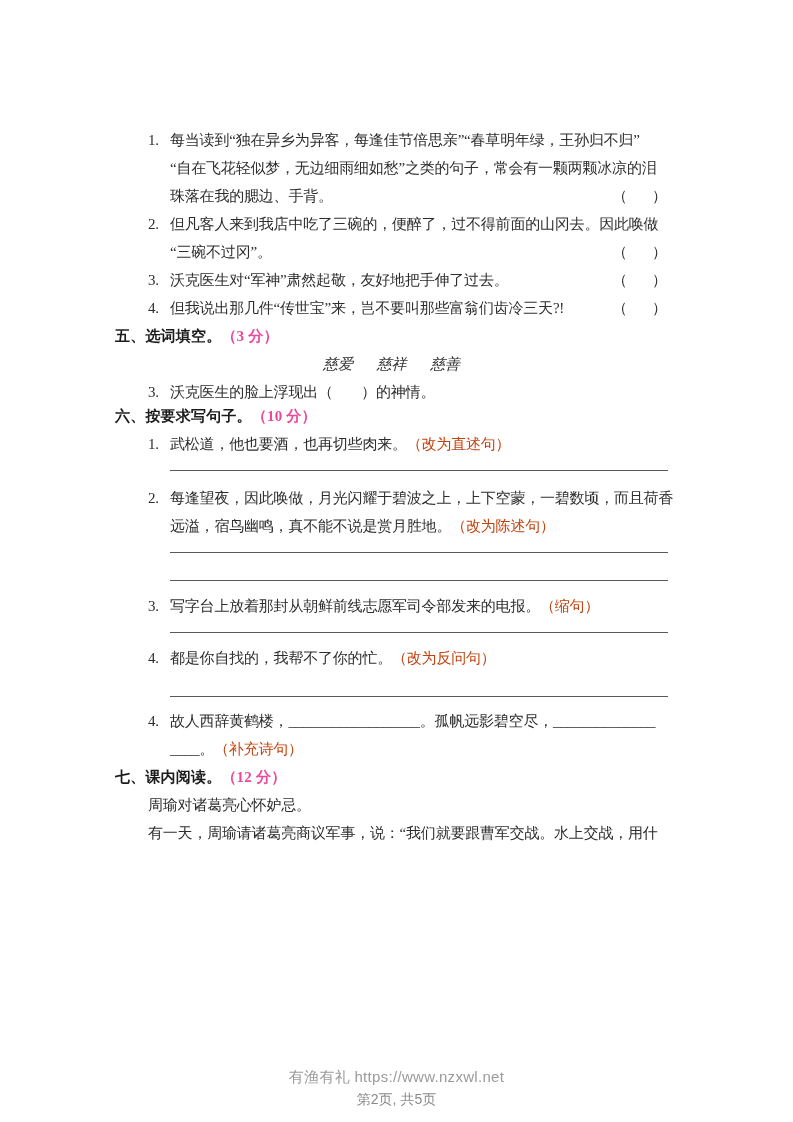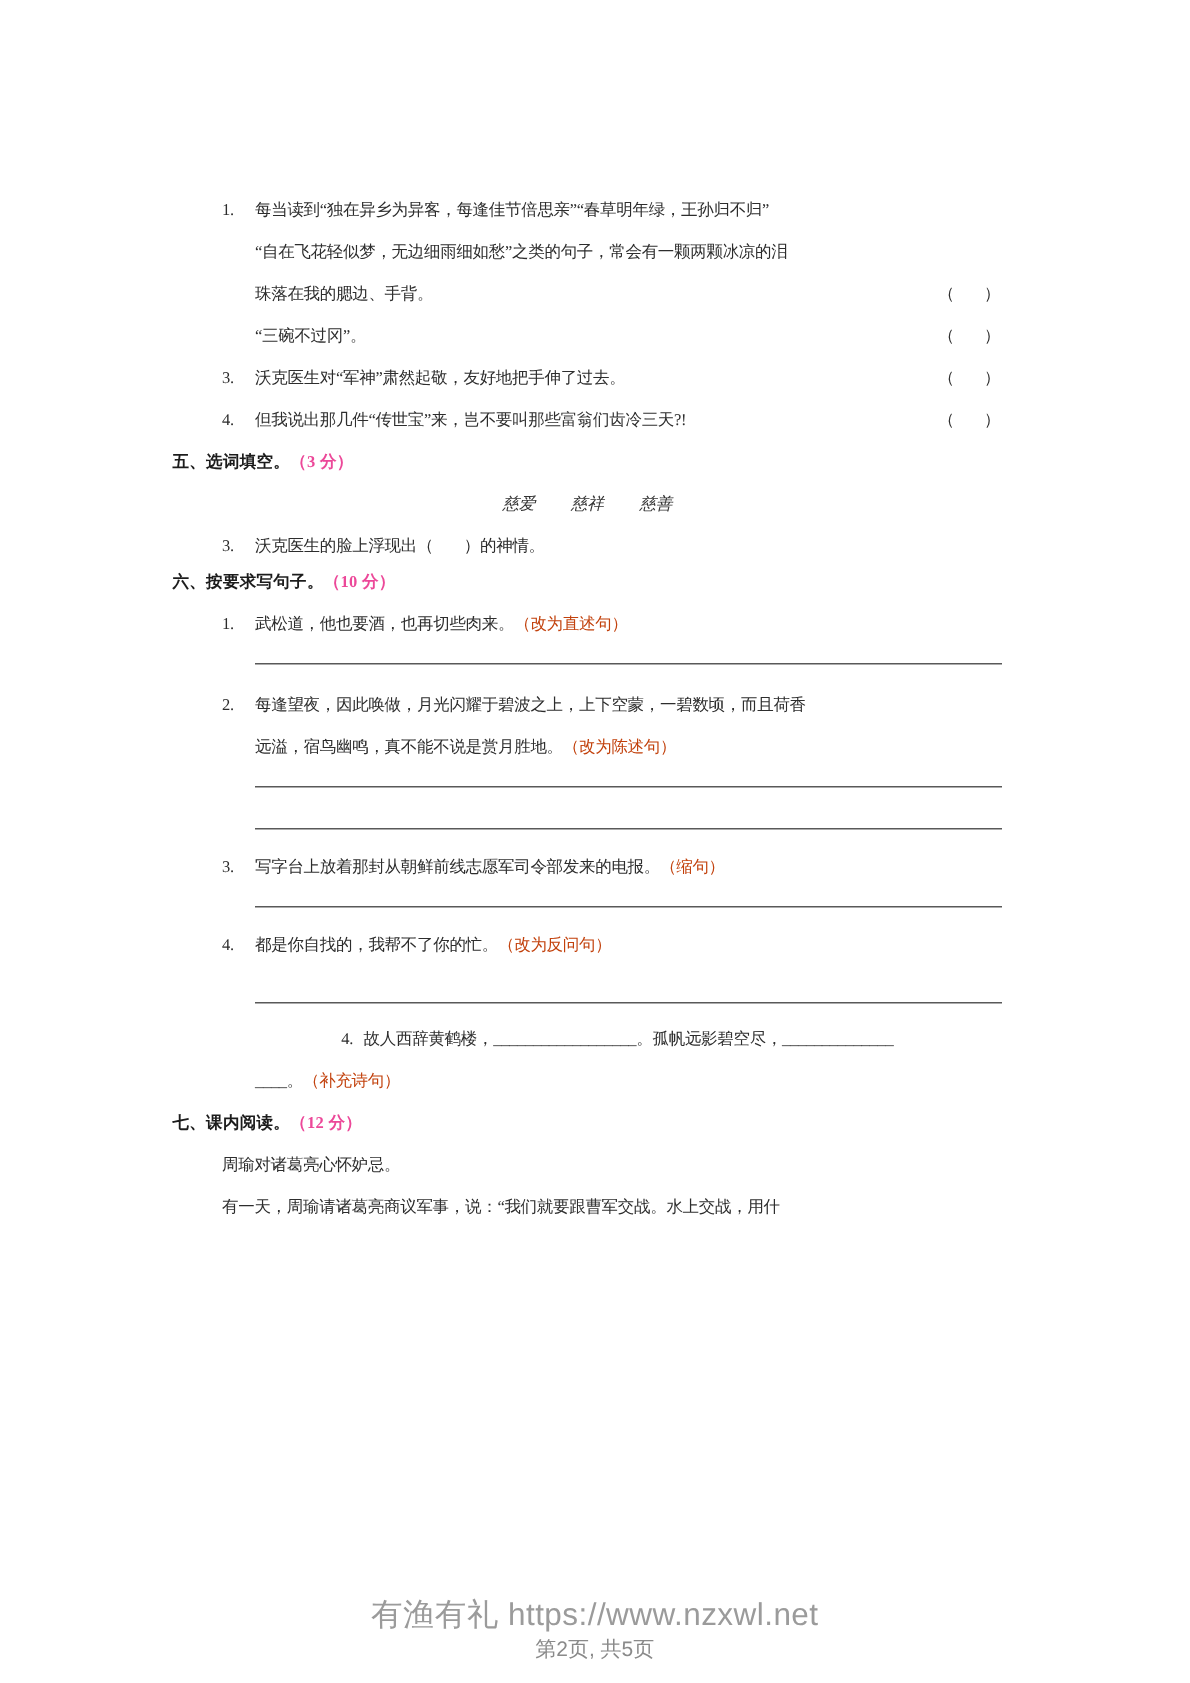--- a/index.html
+++ b/index.html
@@ -8,21 +8,21 @@
     width:793px;height:1122px;
     margin:0 auto;
     background:#ffffff;
     overflow:hidden;
     font-family:"Liberation Serif","DejaVu Serif",serif;
     color:#2d2d2d;
   }
   .content{
     position:absolute;
     top:126px;left:115px;width:553px;
-    font-size:11px;
+    font-size:15px;
     letter-spacing:-0.2px;
   }
   .line{
     position:relative;
     line-height:28px;
     white-space:pre;
   }
   .num{
     display:inline-block;
     width:22px;
@@ -53,35 +53,35 @@
   .instr{color:#c2410c;}
   .ans{
     margin-left:55px;
     height:12px;
     border-bottom:1px solid #595959;
   }
   .ans-a{margin-bottom:13px;}
   .ans-b{margin-top:15px;}
   .mt11{margin-top:11px;}
   .mt12{margin-top:12px;}
-  .mt10{margin-top:10px;text-align:center;}
+  .mt10{margin-top:10px;}
   .h6{margin-top:-4px;}
   .para{
     line-height:28px;
     padding-left:33px;
     white-space:pre;
   }
   .footer{
     position:absolute;
     top:1066px;left:0;right:0;
     text-align:center;
     font-family:"Liberation Sans","DejaVu Sans",sans-serif;
   }
   .footer .site{
-    font-size:21px;
+    font-size:15px;
     line-height:22px;
     color:#9b9b9b;
     letter-spacing:0.3px;
   }
   .footer .pageno{
     font-size:14px;
     line-height:22px;
     color:#8a8a8a;
   }
 </style>
@@ -91,20 +91,21 @@
 <div class="page">
   <div class="content">
 
     <div>
       <div class="line"><span class="num">1.</span><span class="txt">每当读到“独在异乡为异客，每逢佳节倍思亲”“春草明年绿，王孙归不归”</span></div>
       <div class="line cont"><span class="txt">“自在飞花轻似梦，无边细雨细如愁”之类的句子，常会有一颗两颗冰凉的泪</span></div>
       <div class="line cont"><span class="txt">珠落在我的腮边、手背。</span><span class="paren">（     ）</span></div>
     </div>
 
     <div>
+      <div class="line"><span class="num">2.</span><span class="txt">但凡客人来到我店中吃了三碗的，便醉了，过不得前面的山冈去。因此唤做</span></div>
       <div class="line cont"><span class="txt">“三碗不过冈”。</span><span class="paren">（     ）</span></div>
     </div>
 
     <div>
       <div class="line"><span class="num">3.</span><span class="txt">沃克医生对“军神”肃然起敬，友好地把手伸了过去。</span><span class="paren">（     ）</span></div>
     </div>
 
     <div>
       <div class="line"><span class="num">4.</span><span class="txt">但我说出那几件“传世宝”来，岂不要叫那些富翁们齿冷三天?!</span><span class="paren">（     ）</span></div>
     </div>

